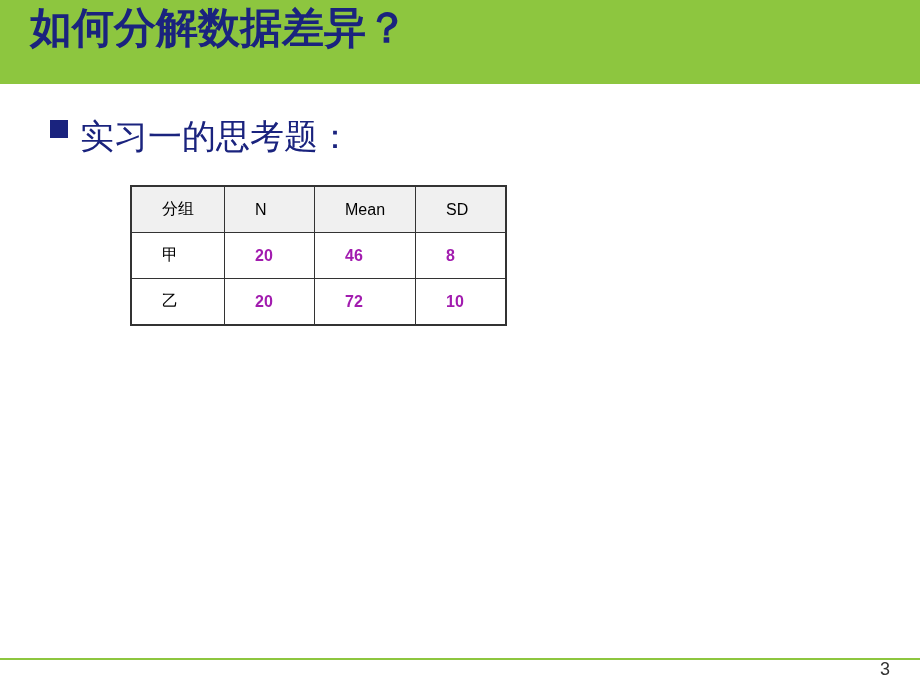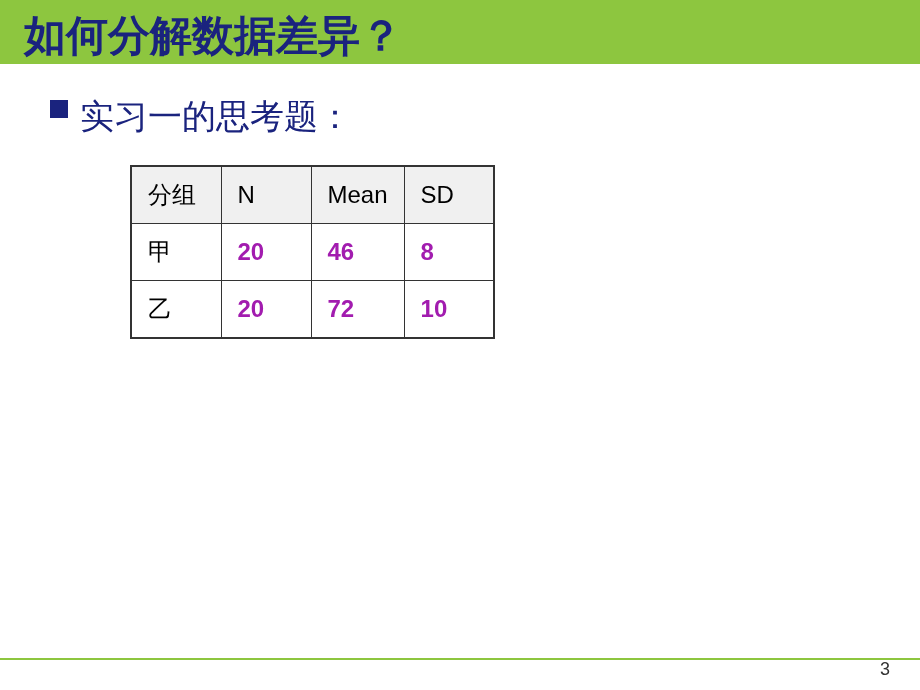--- a/index.html
+++ b/index.html
@@ -20,24 +20,24 @@
     .slide-container {
       width: 920px;
       height: 690px;
       background: #ffffff;
       position: relative;
     }
 
     .header-bar {
       background: #8dc63f;
       width: 100%;
-      height: 64px;
+      height: 84px;
       display: flex;
-      align-items: flex-end;
-      padding: 0 24px;
+      align-items: flex-start;
+      padding: 0 30px;
     }
 
     .header-title {
       font-size: 42px;
       font-weight: bold;
       color: #1a237e;
       font-family: 'SimHei', 'Microsoft YaHei', sans-serif;
     }
 
     .content-area {
@@ -70,23 +70,23 @@
       margin-top: 10px;
     }
 
     table {
       border-collapse: collapse;
       border: 2px solid #333;
     }
 
     table th, table td {
       border: 1.5px solid #333;
-      padding: 12px 16px;
+      padding: 12px 30px;
       text-align: left;
-      font-size: 24px;
+      font-size: 16px;
       min-width: 90px;
     }
 
     table thead tr {
       background: #f0f0f0;
     }
 
     table th {
       font-weight: normal;
       color: #000;

